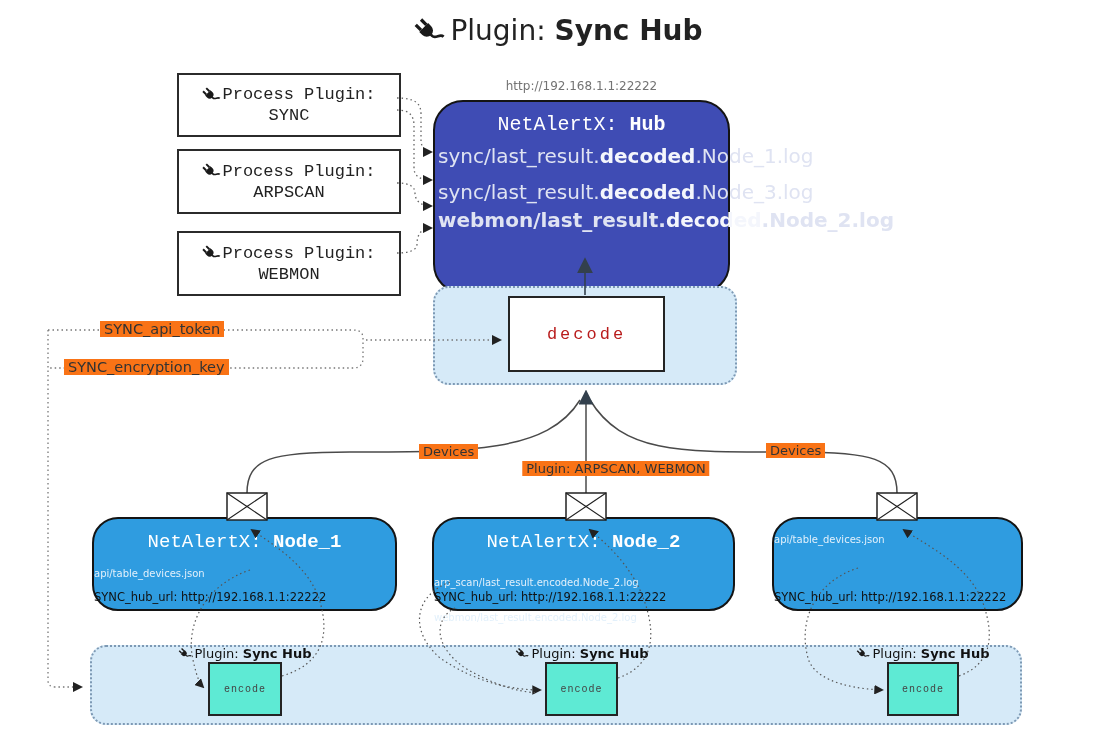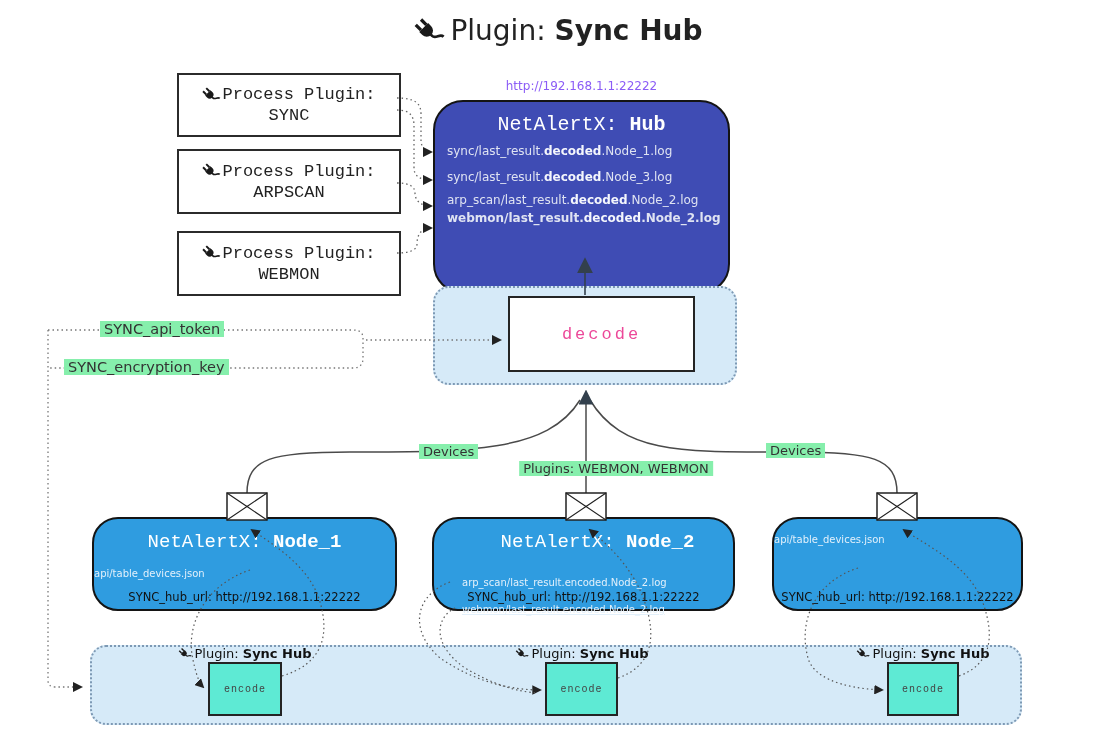--- a/index.html
+++ b/index.html
@@ -14,49 +14,49 @@
   .title-text b{font-weight:bold;}
   .plug{color:#1a1a1a;transform:rotate(-45deg);flex:0 0 auto;}
   
   .proc-box{
     left:177px;width:220px;background:#fff;border:2px solid #2b2b2b;z-index:2;
     font-family:"Liberation Mono","DejaVu Sans Mono",monospace;font-size:17px;color:#222;
     display:flex;flex-direction:column;align-items:center;justify-content:center;gap:2px;
   }
   .proc-line1{display:flex;align-items:center;gap:2px;}
   
-  .hub-url{left:433px;top:79px;width:297px;text-align:center;font-size:12px;color:#8b5cf6;z-index:2;}
+  .hub-url{left:433px;top:79px;width:297px;text-align:center;font-size:12px;color:#737373;z-index:2;}
   .hub-box{
     left:433px;top:100px;width:297px;height:194px;background:#3f4cb4;border:2px solid #141414;
     border-radius:30px;z-index:2;box-sizing:border-box;
   }
   .hub-title{margin-top:11px;text-align:center;font-family:"Liberation Mono","DejaVu Sans Mono",monospace;
     font-size:20px;color:#fff;}
-  .hub-log{margin-left:12px;font-size:12px;color:#dfe3f2;white-space:nowrap;}
+  .hub-log{margin-left:3px;font-size:20px;color:#dfe3f2;white-space:nowrap;}
   .hub-log b{color:#f4f6fc;}
   .hl1{margin-top:8px;}.hl2{margin-top:12px;}.hl3{margin-top:9px;}.hl4{margin-top:4px;font-weight:bold;}
   
   .decode-wrap{left:433px;top:286px;width:304px;height:99px;background:#d6eaf8;
     border:2px dotted #7d99b4;border-radius:16px;z-index:2;box-sizing:border-box;}
-  .decode-box{left:508px;top:296px;width:187px;height:76px;background:#fff;border:2px solid #242424;
+  .decode-box{left:508px;top:296px;width:157px;height:76px;background:#fff;border:2px solid #242424;
     z-index:2;display:flex;align-items:center;justify-content:center;
-    font-family:"Liberation Mono","DejaVu Sans Mono",monospace;font-size:17px;letter-spacing:3px;color:#ec4899;box-sizing:border-box;}
-  
-  .line-label{background:#86efac;color:#333;padding:0 4px;z-index:6;white-space:nowrap;}
+    font-family:"Liberation Mono","DejaVu Sans Mono",monospace;font-size:17px;letter-spacing:3px;color:#b91c1c;box-sizing:border-box;}
+  
+  .line-label{background:#f97316;color:#333;padding:0 4px;z-index:6;white-space:nowrap;}
   .key-label{font-size:14.5px;}
   .edge-label{font-size:13px;margin-left:31px;}
   
   .node-box{
     top:517px;height:94px;background:#2f9ce0;border:2px solid #141414;border-radius:26px;
     z-index:2;box-sizing:border-box;
   }
   .node-title{margin-top:12px;text-align:center;font-family:"Liberation Mono","DejaVu Sans Mono",monospace;
     font-size:19px;color:#fff;white-space:nowrap;}
   .node-file{text-align:left;font-size:10px;color:#e2f0fb;white-space:nowrap;}
-  .node-url{position:absolute;left:0;right:0;bottom:5px;text-align:center;font-size:11.5px;color:#111;}
+  .node-url{position:absolute;left:0;right:0;bottom:5px;font-size:11.5px;color:#111;}
   
   .bottom-wrap{left:90px;top:645px;width:932px;height:80px;background:#d6eaf8;
     border:2px dotted #7d99b4;border-radius:16px;z-index:2;box-sizing:border-box;}
   .encode-box{top:662px;height:54px;background:#5eead4;border:2px solid #242424;z-index:2;
     display:flex;align-items:center;justify-content:center;
     font-family:"Liberation Mono","DejaVu Sans Mono",monospace;font-size:10px;letter-spacing:1px;color:#444;box-sizing:border-box;}
   .enc-label{top:646px;display:flex;align-items:center;gap:3px;font-size:13px;color:#111;z-index:4;
     transform:translateX(-50%);white-space:nowrap;}
   .enc-label b{font-weight:bold;}
   
@@ -107,43 +107,42 @@
     <span>Process Plugin:</span>
     </div>
   <div>WEBMON</div>
 </div>
 
 <div class="abs hub-url">http://192.168.1.1:22222</div>
 <div class="abs hub-box">
   <div class="hub-title"><span>NetAlertX: </span><b>Hub</b></div>
   <div class="hub-log hl1"><span>sync/last_result.</span><b>decoded</b><span>.Node_1.log</span></div>
   <div class="hub-log hl2"><span>sync/last_result.</span><b>decoded</b><span>.Node_3.log</span></div>
-  <div class="hub-log hl3"><span>arp_scan/last_result.</span><b>decoded</b><span>.Node_2.log</span></div>
   <div class="hub-log hl4"><span>webmon/last_result.</span><b>decoded</b><span>.Node_2.log</span></div>
 </div>
 
 <div class="abs decode-wrap"></div>
 <div class="abs decode-box">decode</div>
 
 <div class="abs line-label key-label" style="left:100px;top:321px;">SYNC_api_token</div>
 <div class="abs line-label key-label" style="left:64px;top:359px;">SYNC_encryption_key</div>
 
 <div class="abs line-label edge-label" style="left:388px;top:444px;">Devices</div>
-<div class="abs line-label edge-label" style="left:585px;top:461px;transform:translateX(-50%);">Plugins: WEBMON, WEBMON</div>
+<div class="abs line-label edge-label" style="left:585px;top:461px;transform:translateX(-50%);">Plugin: ARPSCAN, WEBMON</div>
 <div class="abs line-label edge-label" style="left:735px;top:443px;">Devices</div>
 
 <div class="abs node-box" style="left:92px;width:305px;">
   <div class="node-title"><span>NetAlertX: </span><b>Node_1</b></div>
   <div class="node-file" style="margin-top:15px;">api/table_devices.json</div>
   <div class="node-url">SYNC_hub_url: http://192.168.1.1:22222</div>
 </div>
-<div class="abs node-box" style="left:432px;width:303px;padding-left:28px;">
+<div class="abs node-box" style="left:432px;width:303px;">
   <div class="node-title"><span>NetAlertX: </span><b>Node_2</b></div>
   <div class="node-file" style="margin-top:24px;">arp_scan/last_result.encoded.Node_2.log</div>
-  <div class="node-file" style="margin-top:16px;text-decoration:underline;">webmon/last_result.encoded.Node_2.log</div>
+  <div class="node-file" style="margin-top:24px;">webmon/last_result.encoded.Node_2.log</div>
   <div class="node-url">SYNC_hub_url: http://192.168.1.1:22222</div>
 </div>
 <div class="abs node-box" style="left:772px;width:251px;">
   <div class="node-file" style="margin-top:15px;">api/table_devices.json</div>
   <div class="node-url">SYNC_hub_url: http://192.168.1.1:22222</div>
 </div>
 
 <div class="abs bottom-wrap"></div>
 
 <div class="abs enc-label" style="left:245px;">

